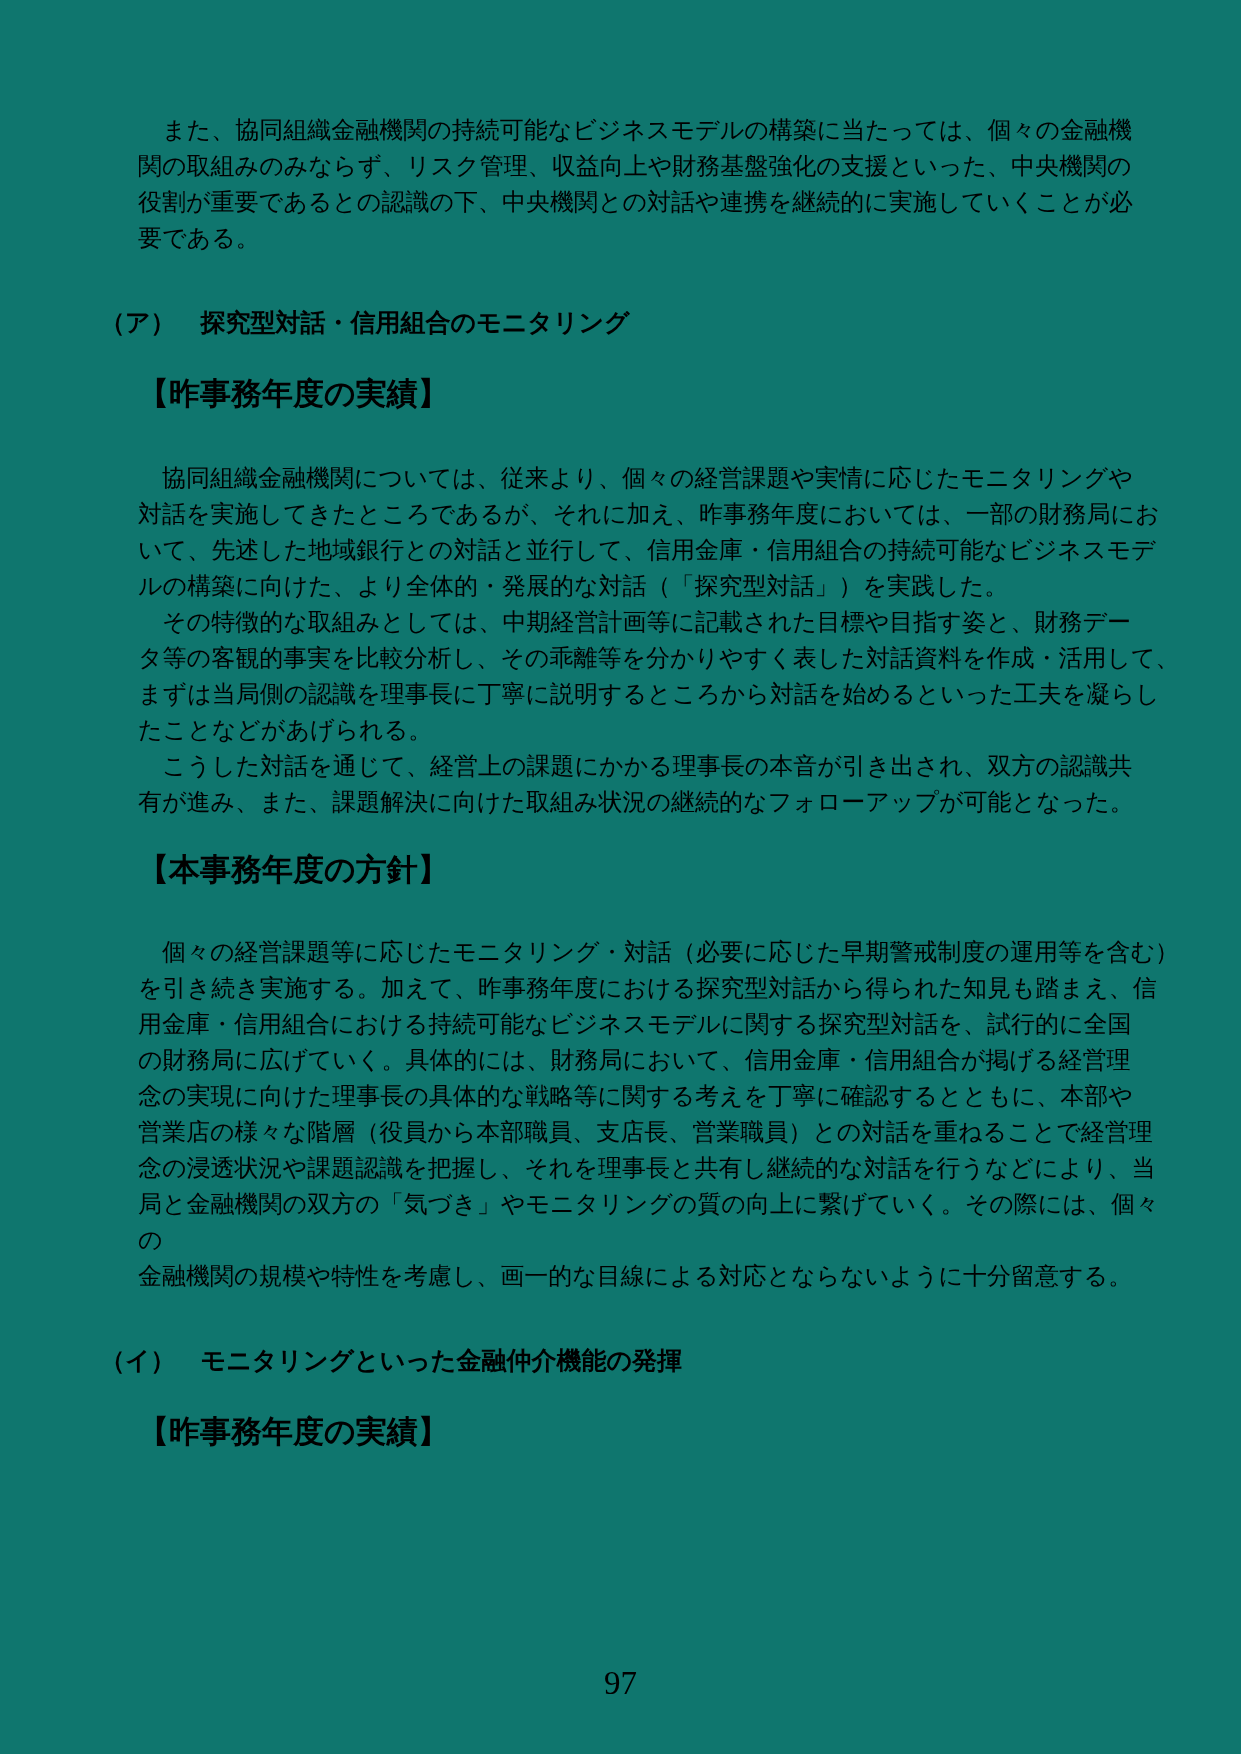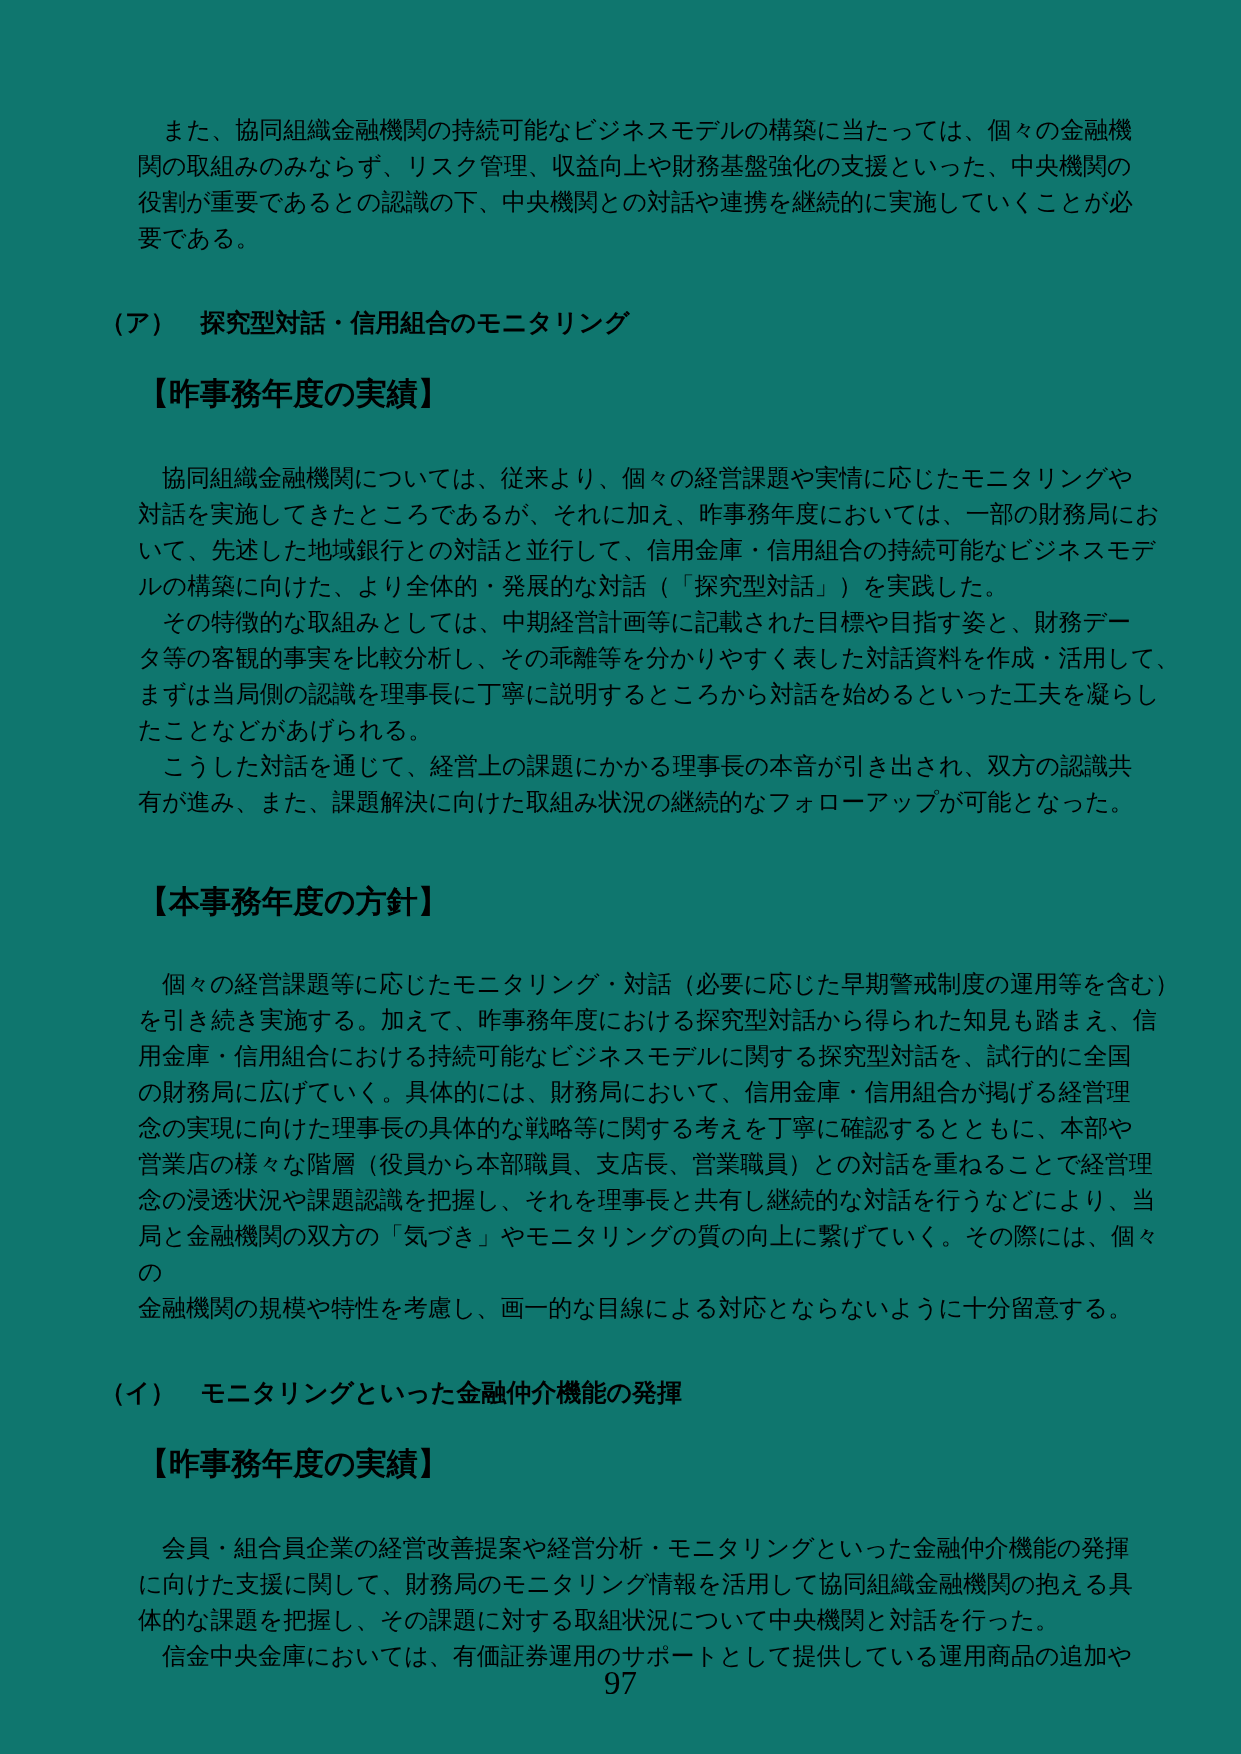--- a/index.html
+++ b/index.html
@@ -36,21 +36,21 @@
   }
   .sub-heading {
     margin: 0 0 0 38px;
     font-size: 31px;
     line-height: 36px;
     font-weight: bold;
     white-space: pre-wrap;
   }
   .mt48 { margin-top: 48px; }
   .mt46 { margin-top: 46px; }
-  .mt54 { margin-top: 64px; }
+  .mt54 { margin-top: 32px; }
   .mt36 { margin-top: 36px; }
   .page-number {
     position: absolute;
     left: 0;
     bottom: 52px;
     width: 1241px;
     text-align: center;
     font-family: "Liberation Serif", serif;
     font-size: 33px;
     color: #000000;
@@ -90,20 +90,16 @@
 念の実現に向けた理事長の具体的な戦略等に関する考えを丁寧に確認するとともに、本部や
 営業店の様々な階層（役員から本部職員、支店長、営業職員）との対話を重ねることで経営理
 念の浸透状況や課題認識を把握し、それを理事長と共有し継続的な対話を行うなどにより、当
 局と金融機関の双方の「気づき」やモニタリングの質の向上に繋げていく。その際には、個々の
 金融機関の規模や特性を考慮し、画一的な目線による対応とならないように十分留意する。</p>
 
   <h2 class="section-heading mt48">（イ）　モニタリングといった金融仲介機能の発揮</h2>
 
   <h3 class="sub-heading mt36">【昨事務年度の実績】</h3>
 
-  <p class="body-text mt48">　会員・組合員企業の経営改善提案や経営分析・モニタリングといった金融仲介機能の発揮
-に向けた支援に関して、財務局のモニタリング情報を活用して協同組織金融機関の抱える具
-体的な課題を把握し、その課題に対する取組状況について中央機関と対話を行った。
-　信金中央金庫においては、有価証券運用のサポートとして提供している運用商品の追加や</p>
 
   <div class="page-number">97</div>
 
 </div>
 
 </body></html>

